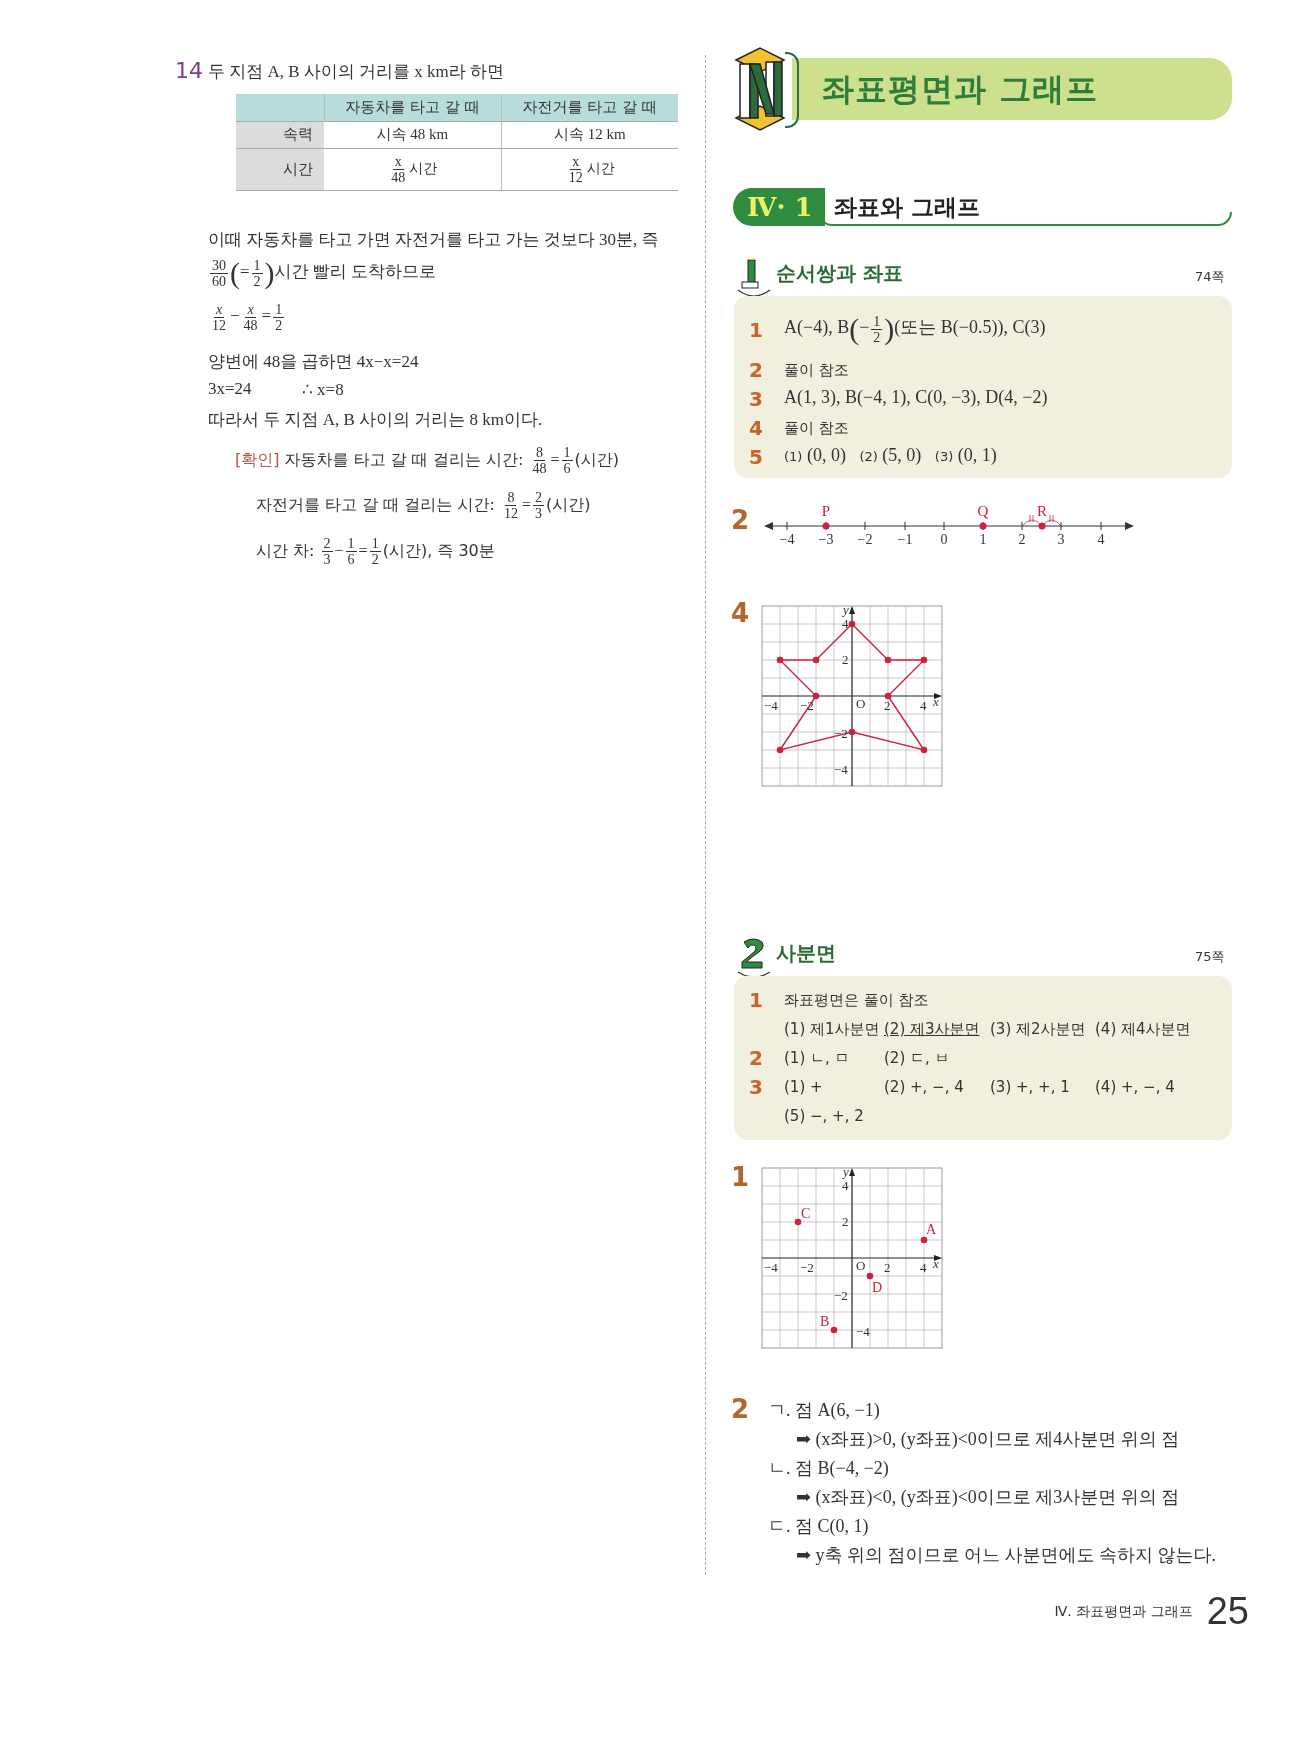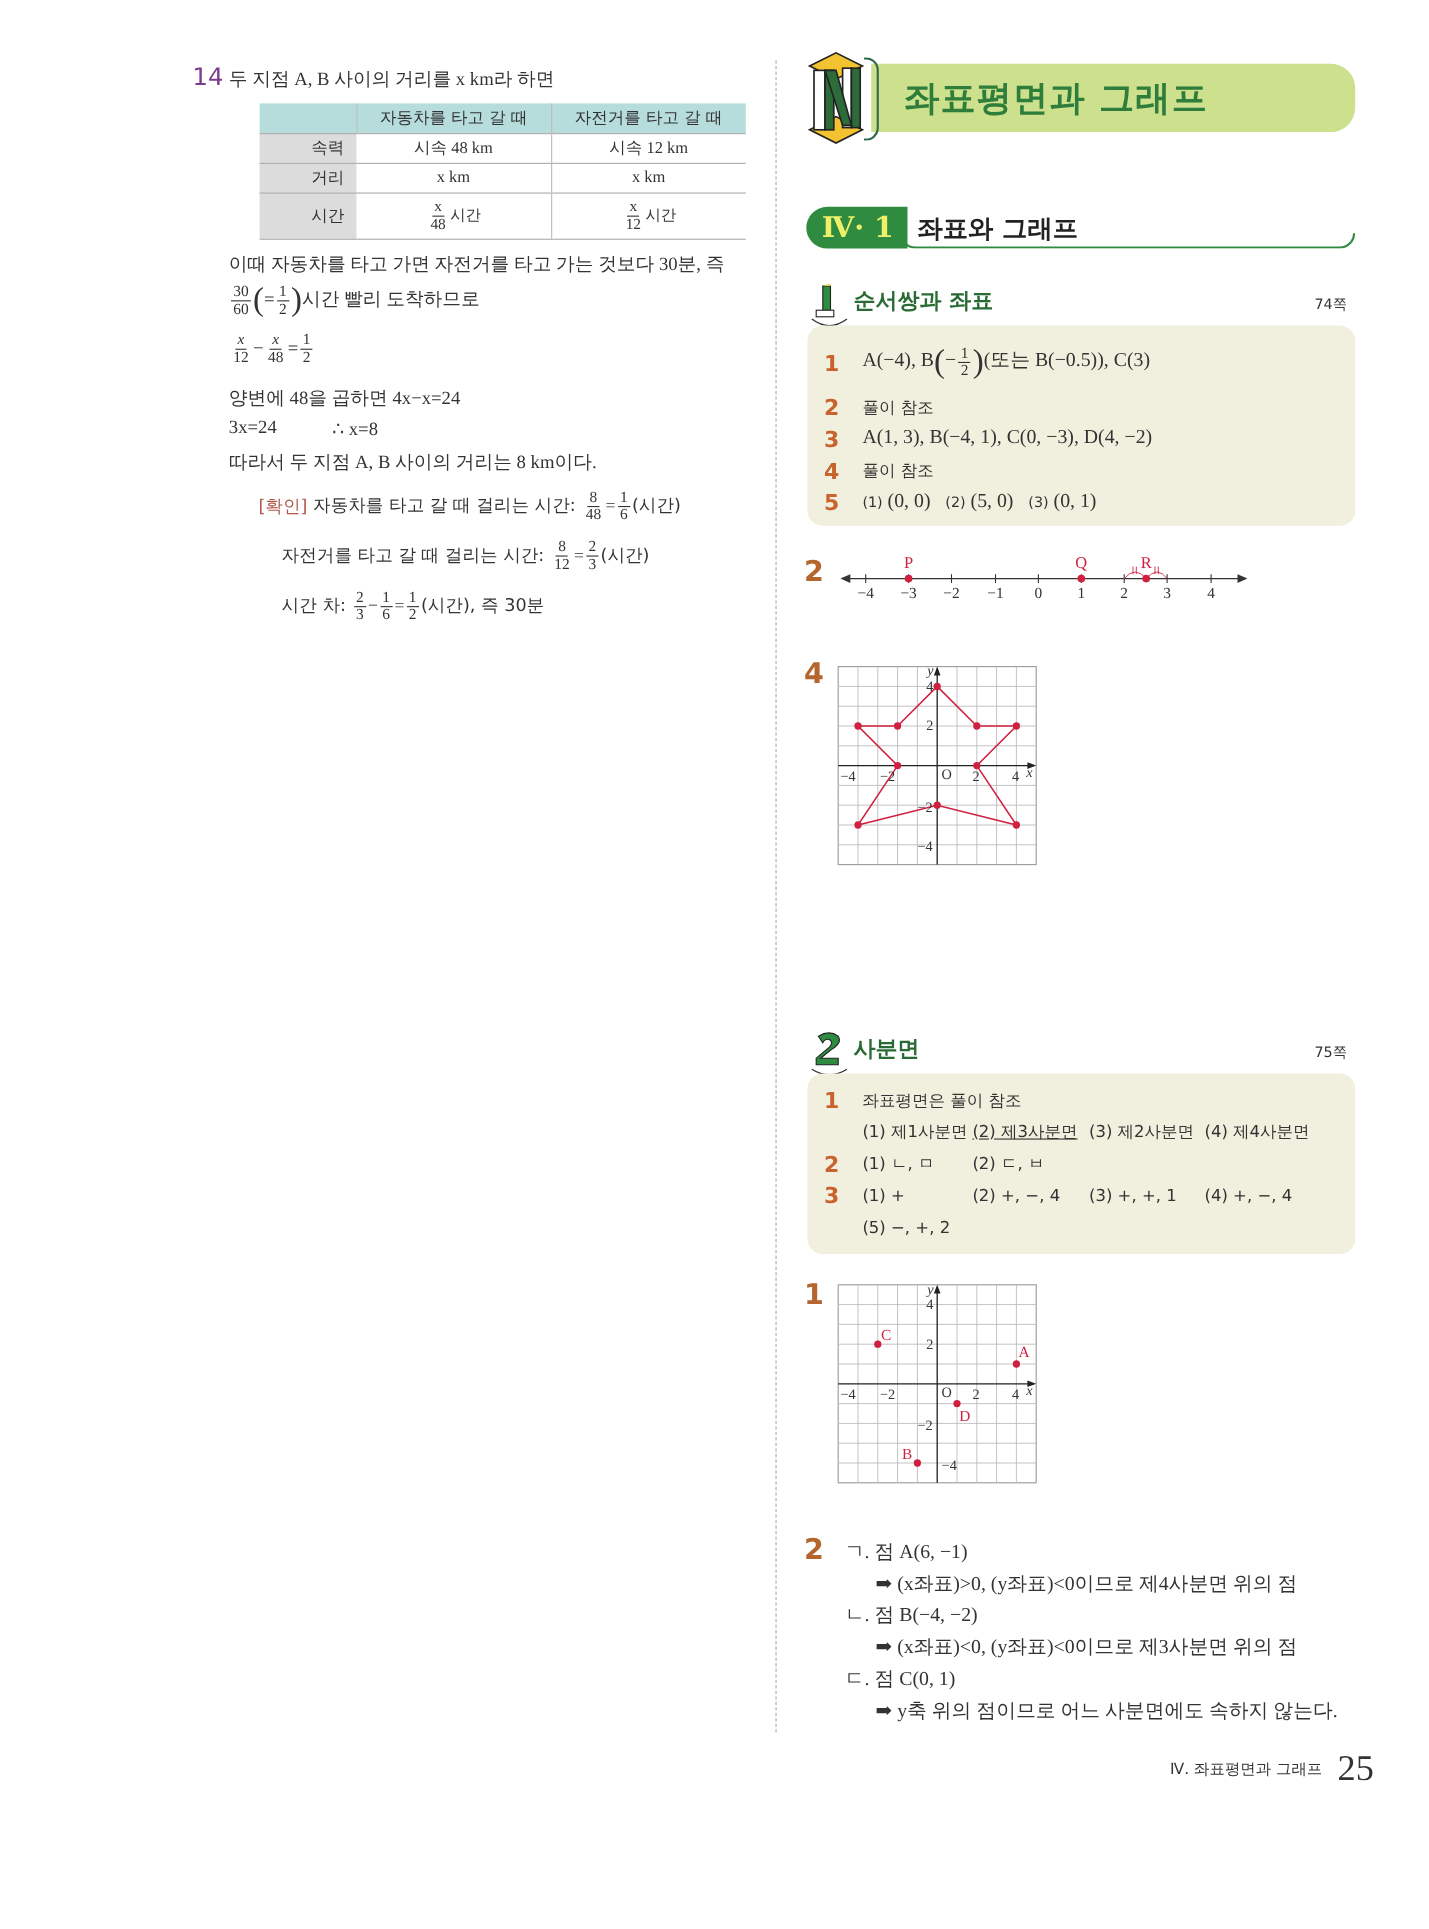--- a/index.html
+++ b/index.html
@@ -41,21 +41,21 @@
   .page-ref { position: absolute; font-family: "DejaVu Sans", sans-serif; font-size: 13px; color: #333; }
   .sub-icon { position: absolute; width: 40px; height: 44px; }
   .box { position: absolute; background: #f1efdd; border-radius: 14px; }
   .ans-num { position: absolute; font-family: "DejaVu Sans", sans-serif; font-weight: bold; font-size: 20px; color: #c9632e; }
   .big-num { position: absolute; font-family: "DejaVu Sans", sans-serif; font-weight: bold; font-size: 26px; color: #b5652e; }
   .ans { position: absolute; font-size: 18px; white-space: nowrap; font-family: "Liberation Serif", "DejaVu Serif", serif; color: #333; }
   .ans.sans { font-family: "DejaVu Sans", sans-serif; font-size: 15px; }
   .small { font-family: "DejaVu Sans", sans-serif; font-size: 13px; }
   .footer { position: absolute; right: 50px; top: 1590px; white-space: nowrap; }
   .footer .ch { font-family: "DejaVu Sans", sans-serif; font-size: 14px; color: #333; vertical-align: middle; }
-  .footer .pg { font-family: Liberation Serif, serif; font-size: 33px; color: #333; vertical-align: middle; margin-left: 14px; }
+  .footer .pg { font-family: Liberation Sans, sans-serif; font-size: 38px; color: #333; vertical-align: middle; margin-left: 14px; }
   svg text { font-family: "Liberation Serif", "DejaVu Serif", serif; }
 </style>
 </head>
 <body>
 
 <div class="divider"></div>
 
 <div class="abs prob-num">14</div>
 <div class="line" style="left:208px;top:60px;">두 지점 A, B 사이의 거리를 x km라 하면</div>
 
@@ -63,25 +63,20 @@
   <tbody>
       <tr>
     <th style="width:88px"></th>
     <th style="width:177px">자동차를 타고 갈 때</th>
     <th style="width:177px">자전거를 타고 갈 때</th>
   </tr>
   <tr>
     <td class="rh">속력</td>
     <td class="c">시속 48 km</td>
     <td class="c">시속 12 km</td>
-  </tr>
-  <tr>
-    <td class="rh">거리</td>
-    <td class="c">x km</td>
-    <td class="c">x km</td>
   </tr>
   <tr class="tall">
     <td class="rh">시간</td>
     <td class="c">
       <span class="frac">
             <span class="n">x</span>
             <span class="d">48</span>
           </span><span class="sans" style="font-size:14px">시간</span>
     </td>
     <td class="c">

